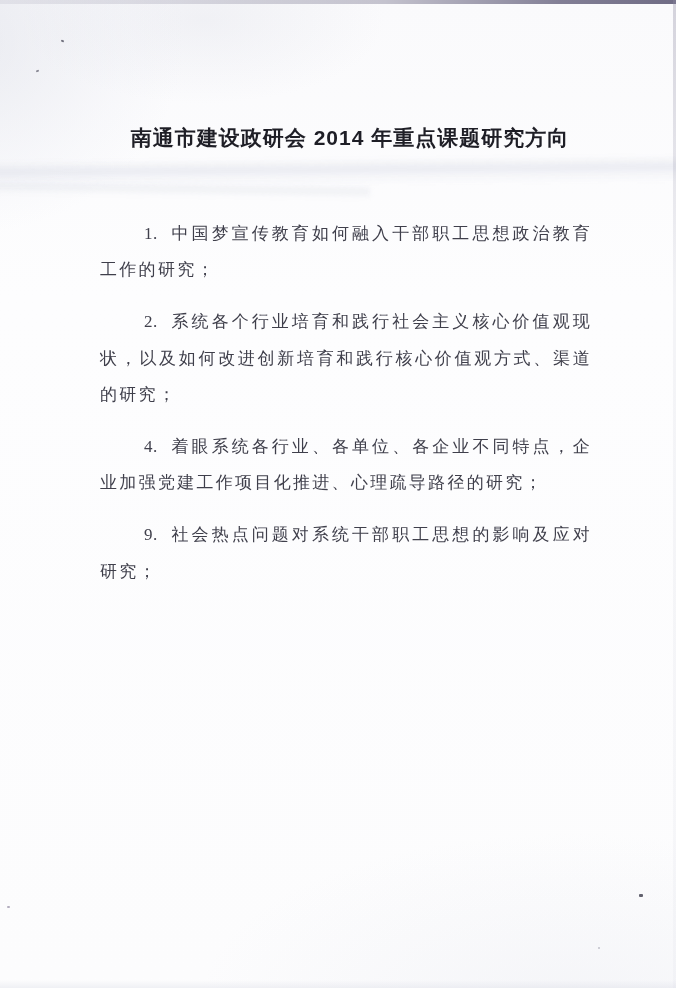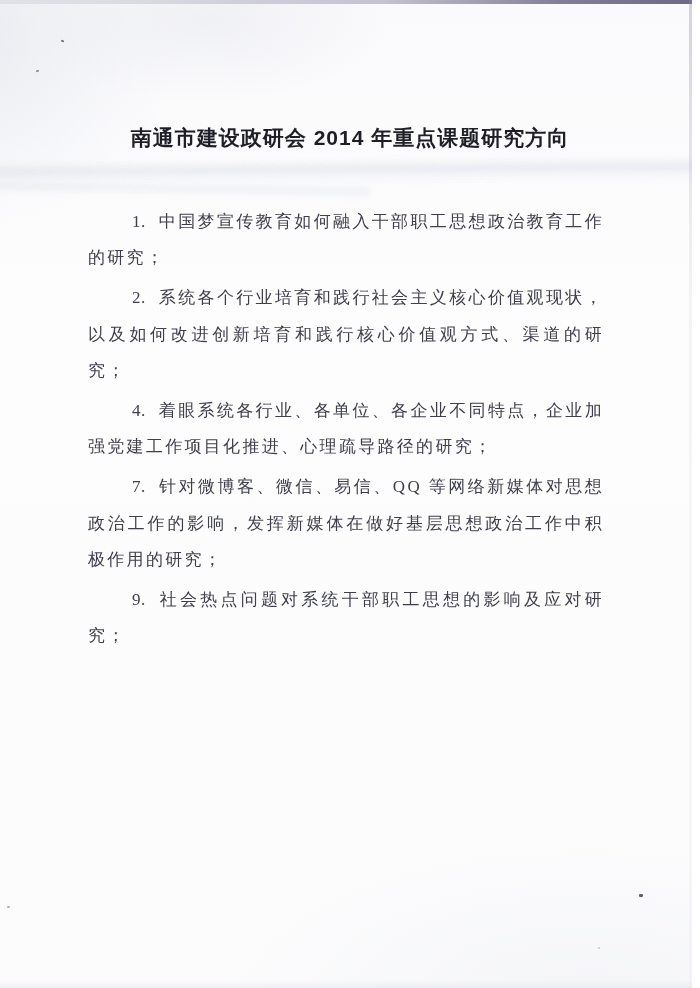--- a/index.html
+++ b/index.html
@@ -12,21 +12,20 @@
     width: 676px;
     height: 988px;
     margin: 0;
     overflow: hidden;
     background:
       radial-gradient(ellipse 300px 260px at -40px 40px, rgba(208,211,222,0.40), rgba(230,232,240,0.18) 55%, transparent 75%),
       radial-gradient(ellipse 260px 120px at 30% 2%, rgba(214,216,226,0.28), transparent 70%),
       radial-gradient(ellipse 500px 220px at 85% 101%, rgba(228,230,238,0.30), transparent 75%),
       linear-gradient(180deg, #fafafc 0%, #fdfdfe 30%, #fcfcfd 100%);
     font-family: "Liberation Serif", serif;
-    padding-left: 16px;
   }
 
   
   .scan-top-strip {
     position: absolute; top: 0; left: 0; width: 700px; height: 4px;
     background: linear-gradient(90deg,
       rgba(170,168,185,0.20) 0%,
       rgba(150,148,168,0.30) 25%,
       rgba(130,127,150,0.45) 55%,
       rgba(100,96,124,0.80) 80%,
@@ -78,21 +77,21 @@
   .body-text {
     position: absolute;
     top: 200px; left: 84px; width: 524px;
     color: #3f3f4b;
     font-size: 17px;
     line-height: 36.2px;
     letter-spacing: 2.3px;
     text-align: justify;
   }
   .item {
-    margin: 4px;
+    margin: 16px;
     text-indent: 44px;
   }
   .item .num {
     margin-right: 13px;
     letter-spacing: 0.5px;
   }
 </style>
 </head>
 <body>
 
@@ -108,17 +107,16 @@
   <div class="speck speck-c"></div>
   <div class="speck speck-d"></div>
   <div class="speck speck-e"></div>
 
   <div class="title">南通市建设政研会 2014 年重点课题研究方向</div>
 
   <div class="body-text">
     <p class="item"><span class="num">1.</span><span>中国梦宣传教育如何融入干部职工思想政治教育工作的研究；</span></p>
     <p class="item"><span class="num">2.</span><span>系统各个行业培育和践行社会主义核心价值观现状，以及如何改进创新培育和践行核心价值观方式、渠道的研究；</span></p>
     <p class="item"><span class="num">4.</span><span>着眼系统各行业、各单位、各企业不同特点，企业加强党建工作项目化推进、心理疏导路径的研究；</span></p>
-    <p class="item"><span class="num">7.</span><span>针对微博客、微信、易信、QQ 等网络新媒体对思想政治工作的影响，发挥新媒体在做好基层思想政治工作中积极作用的研究；</span></p>
     <p class="item"><span class="num">9.</span><span>社会热点问题对系统干部职工思想的影响及应对研究；</span></p>
   </div>
 
 </div>
 
 </body></html>

